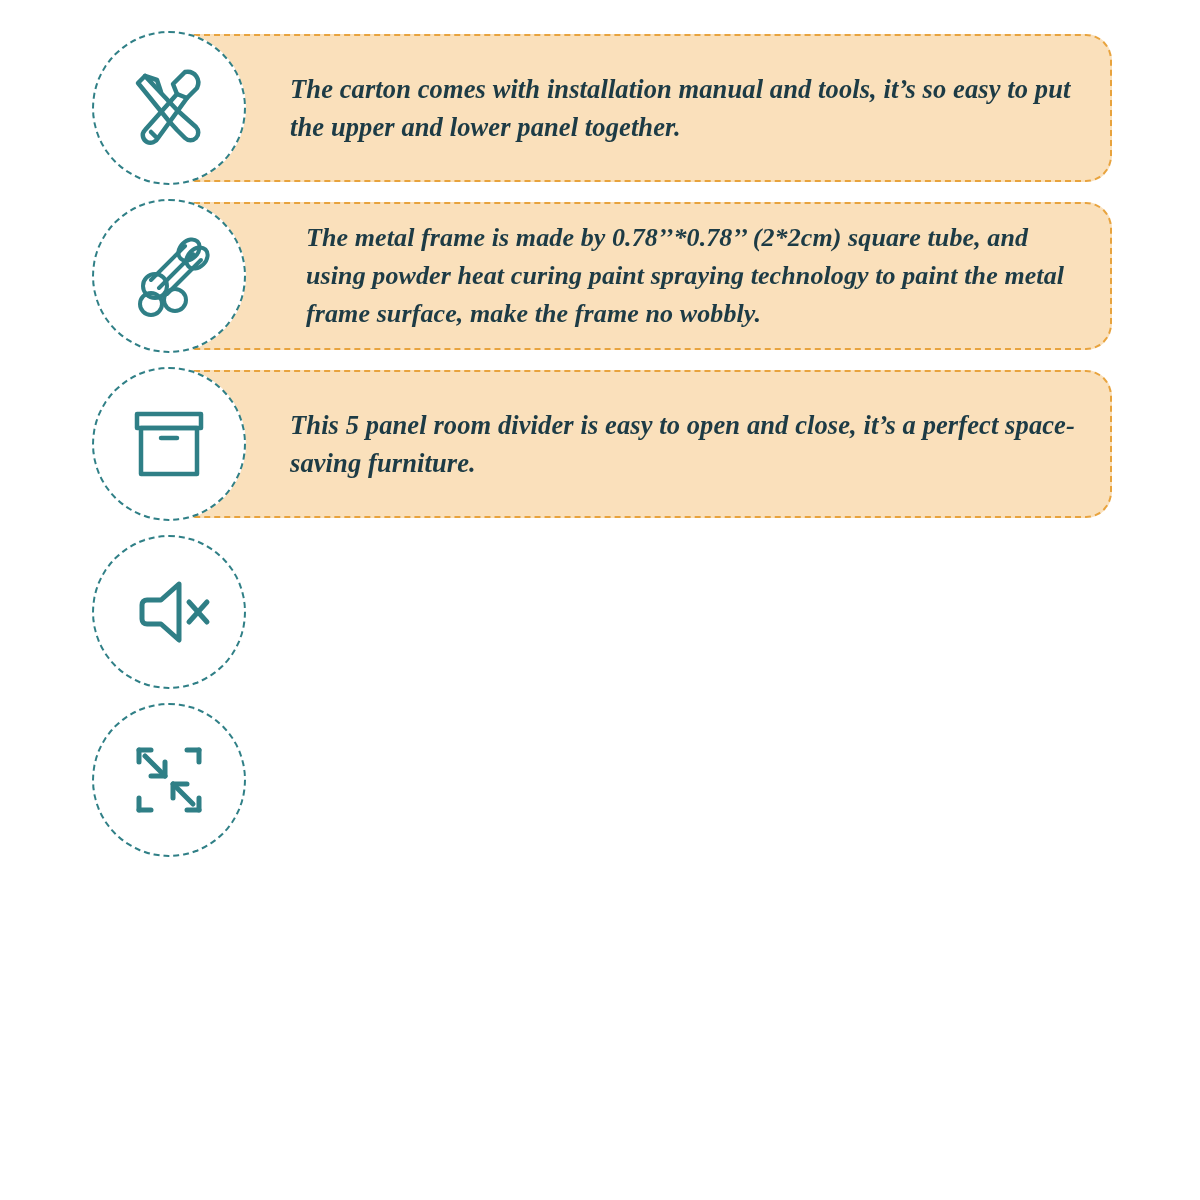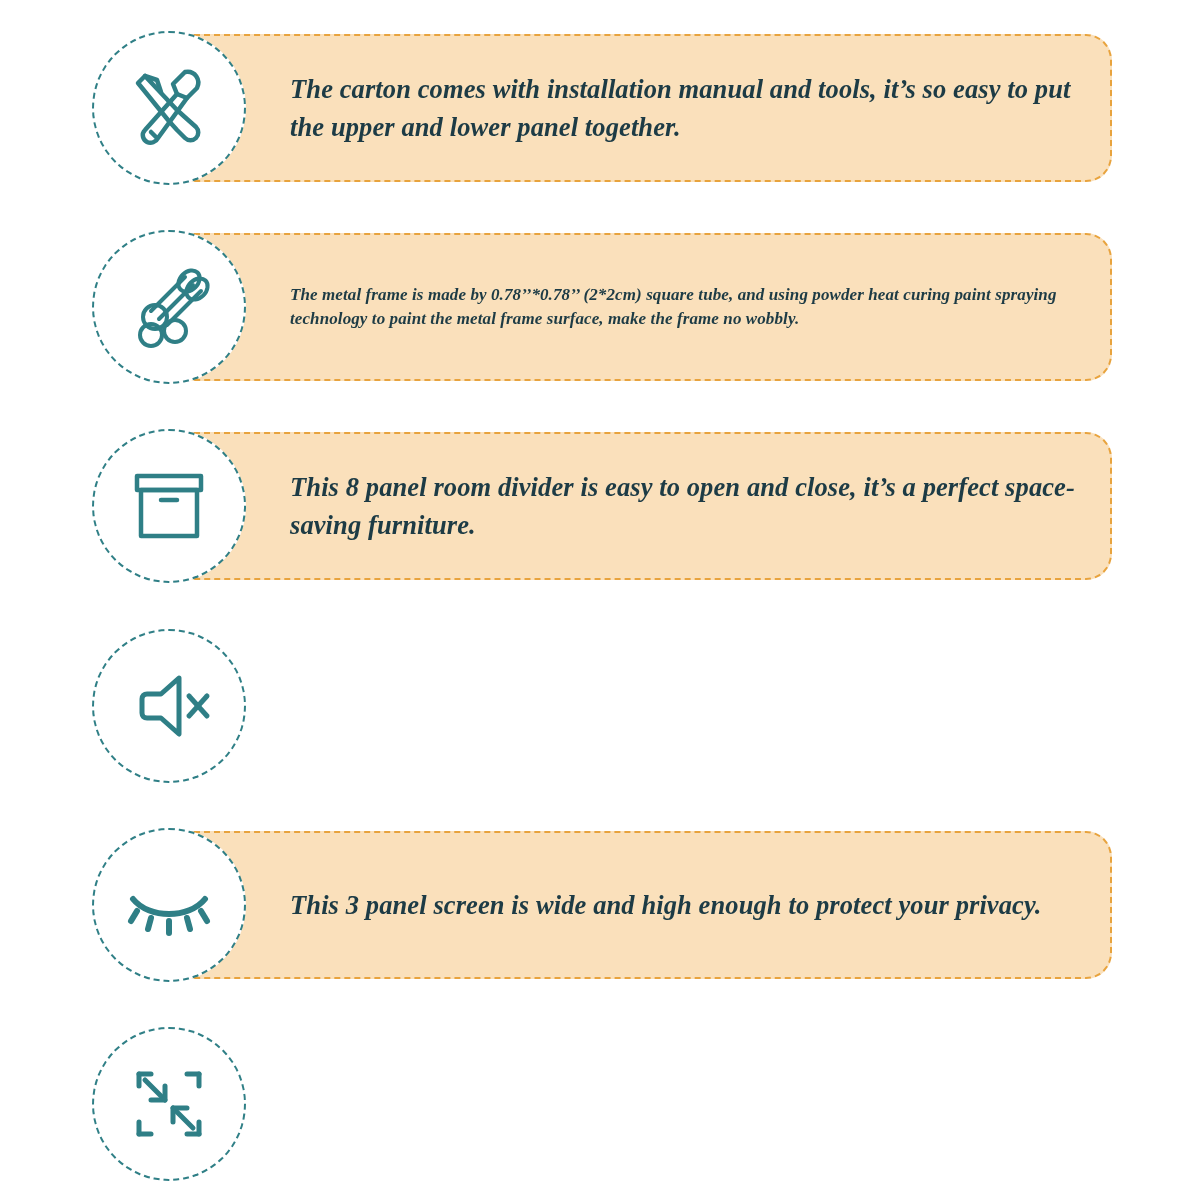--- a/index.html
+++ b/index.html
@@ -15,21 +15,20 @@
   }
   .board {
     position: relative;
     width: 1200px;
     height: 1200px;
     background: #ffffff;
     box-sizing: border-box;
     padding: 24px 0 12px 0;
     display: flex;
     flex-direction: column;
-    justify-content: space-between;
   }
   .feature-row {
     position: relative;
     display: flex;
     align-items: center;
     height: 168px;
     margin: 0 0 0 0;
   }
   .icon-badge {
     position: relative;
@@ -68,21 +67,21 @@
     margin: 0;
     font-family: "Liberation Serif", serif;
     font-style: italic;
     font-weight: bold;
     font-size: 26.5px;
     line-height: 1.45;
     color: #1d3b45;
     letter-spacing: 0.1px;
   }
   .row-2 .callout p,
-  .row-6 .callout p { font-size: 17px; }
+  .row-6 .callout p { font-size: 26px; margin-left: 16px; }
 </style>
 </head>
 <body>
 
 <div class="board">
 
   <div class="feature-row row-1">
     <div class="icon-badge">
       <svg width="96" height="96" viewBox="0 0 96 96" fill="none" stroke="#2f7f86" stroke-width="4.5" stroke-linecap="round" stroke-linejoin="round">
         <path d="M62 14 L52 24 L56 34 L66 38 L76 28 C80 20 74 10 64 12 Z"></path>
@@ -117,49 +116,34 @@
 
   <div class="feature-row row-3">
     <div class="icon-badge">
       <svg width="96" height="96" viewBox="0 0 96 96" fill="none" stroke="#2f7f86" stroke-width="4.5" stroke-linecap="round" stroke-linejoin="round">
         <rect x="16" y="18" width="64" height="14"></rect>
         <rect x="20" y="32" width="56" height="46"></rect>
         <path d="M40 42 L56 42"></path>
       </svg>
     </div>
     <div class="callout">
-      <p>This 8 panel room divider is easy to open and close, it’s a perfect space-saving furniture.</p>
+      <p>This 5 panel room divider is easy to open and close, it’s a perfect space-saving furniture.</p>
     </div>
   </div>
 
   <div class="feature-row row-4">
     <div class="icon-badge">
       <svg width="96" height="96" viewBox="0 0 96 96" fill="none" stroke="#2f7f86" stroke-width="5" stroke-linecap="round" stroke-linejoin="round">
         <path d="M40 36 L26 36 C23 36 21 38 21 41 L21 55 C21 58 23 60 26 60 L40 60 L58 76 L58 20 Z"></path>
         <path d="M68 38 L86 58"></path>
         <path d="M86 38 L68 58"></path>
       </svg>
     </div>
   </div>
 
-  <div class="feature-row row-5">
-    <div class="icon-badge">
-      <svg width="100" height="96" viewBox="0 0 100 96" fill="none" stroke="#2f7f86" stroke-width="6" stroke-linecap="round" stroke-linejoin="round">
-        <path d="M14 42 C30 62 70 62 86 42"></path>
-        <path d="M18 54 L12 64"></path>
-        <path d="M32 61 L29 72"></path>
-        <path d="M50 64 L50 76"></path>
-        <path d="M68 61 L71 72"></path>
-        <path d="M82 54 L88 64"></path>
-      </svg>
-    </div>
-    <div class="callout">
-      <p>This 3 panel screen is wide and high enough to protect your privacy.</p>
-    </div>
-  </div>
 
   <div class="feature-row row-6">
     <div class="icon-badge">
       <svg width="96" height="96" viewBox="0 0 96 96" fill="none" stroke="#2f7f86" stroke-width="5" stroke-linecap="round" stroke-linejoin="round">
         <path d="M18 18 L18 30"></path>
         <path d="M18 18 L30 18"></path>
         <path d="M78 18 L66 18"></path>
         <path d="M78 18 L78 30"></path>
         <path d="M18 78 L18 66"></path>
         <path d="M18 78 L30 78"></path>

